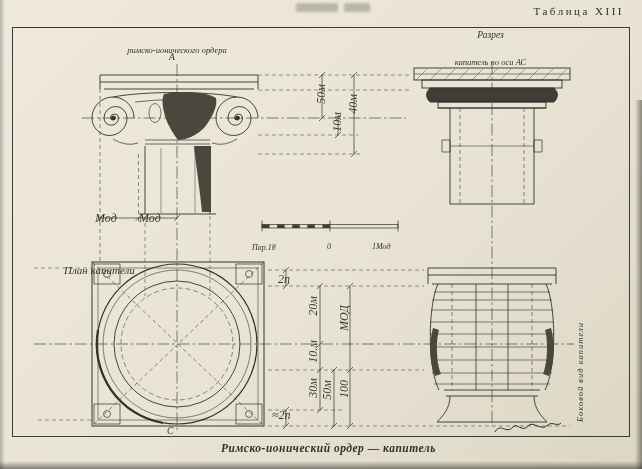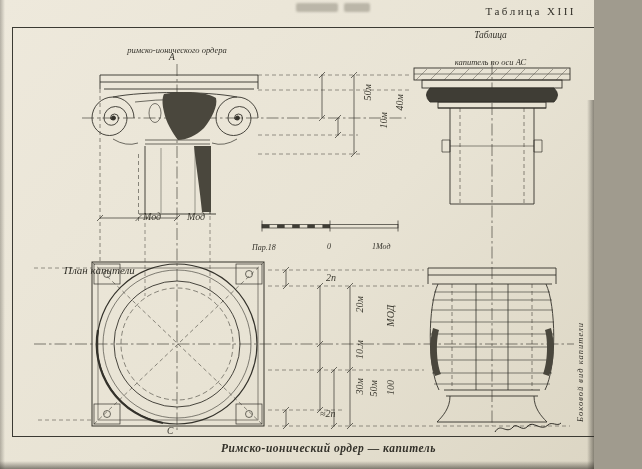--- a/index.html
+++ b/index.html
@@ -1,33 +1,33 @@
 <!DOCTYPE html>
 <html><head>
 <meta charset="utf-8">
 <style>
   * { box-sizing: border-box; }
   html,body { margin:0; padding:0; }
   body { background:#a09b8e; font-family:"Liberation Serif", serif; }
   .sheet {
-    position:relative; width:594px; height:469px; overflow:hidden;
+    position:relative; width:642px; height:469px; overflow:hidden;
     background:linear-gradient(135deg,#eee9dc 0%, #e8e3d4 55%, #dcd6c4 100%);
     color:#34322b;
   }
   .frame {
     position:absolute; left:12px; top:27px; width:618px; height:410px;
     border:1.4px solid #3b3a33;
   }
   .lbl { position:absolute; color:#33312a; white-space:nowrap; }
   .plate-label { top:5px; right:18px; font-size:11px; letter-spacing:2.5px; }
   .title { font-style:italic; font-size:9.5px; line-height:1.3; text-align:center; white-space:normal; }
   .title .l2 { font-size:8.5px;margin-top:16px; }
   .axis-letter { font-style:italic; font-size:9.5px; }
   .small-lbl { font-style:italic; font-size:8px;margin-top:29px; }
-  .dim { font-style:italic; font-size:10px; color:#3a382f;margin-left:48px; }
+  .dim { font-style:italic; font-size:12px; color:#3a382f; }
   .dim-v { writing-mode:vertical-rl; transform:rotate(180deg); }
   .side-title { font-style:italic; font-size:8.5px; writing-mode:vertical-rl; transform:rotate(180deg); letter-spacing:1px; }
   .caption { left:0; top:442px; width:642px; text-align:center; font-size:11.5px; font-weight:bold; font-style:italic; letter-spacing:.5px;padding-left:15px; }
   .smudge { position:absolute; background:rgba(110,105,92,.38); filter:blur(1.2px); border-radius:2px; }
   .edge { position:absolute; pointer-events:none; }
   .edge-right { right:0; top:100px; width:7px; height:369px; background:linear-gradient(to left, rgba(45,42,35,.5), rgba(45,42,35,0)); }
   .edge-bottom { left:0; bottom:0; width:642px; height:8px; background:linear-gradient(to top, rgba(45,42,35,.55), rgba(45,42,35,0)); }
   .edge-left { left:0; top:0; width:5px; height:469px; background:linear-gradient(to right, rgba(45,42,35,.3), rgba(45,42,35,0)); }
   svg { position:absolute; left:14px; top:34px; }
 </style>
@@ -227,21 +227,21 @@
 
     <path d="M481,398 C487,388 492,401 499,393 C503,388 508,399 514,392 C519,386 527,398 534,391 C538,387 543,393 547,389" stroke-width="1" stroke="#2e2c26"></path>
   </svg>
 
   <div class="lbl title" style="left:92px;top:29px;width:170px">
     <div class="l2">римско-ионического ордера</div>
   </div>
   <div class="lbl axis-letter" style="left:169px;top:52px">А</div>
 
   <div class="lbl title" style="left:418px;top:29px;width:145px">
-    <div>Таблица</div>
+    <div>Разрез</div>
     <div class="l2">капитель по оси АС</div>
   </div>
 
   <div class="lbl small-lbl" style="left:252px;top:214px">Пар.18</div>
   <div class="lbl small-lbl" style="left:327px;top:213px">0</div>
   <div class="lbl small-lbl" style="left:372px;top:213px">1Мод</div>
 
   <div class="lbl small-lbl" style="left:64px;top:235px;font-size:11px">План капители</div>
 
   <div class="lbl dim" style="left:95px;top:211px">Мод</div>

